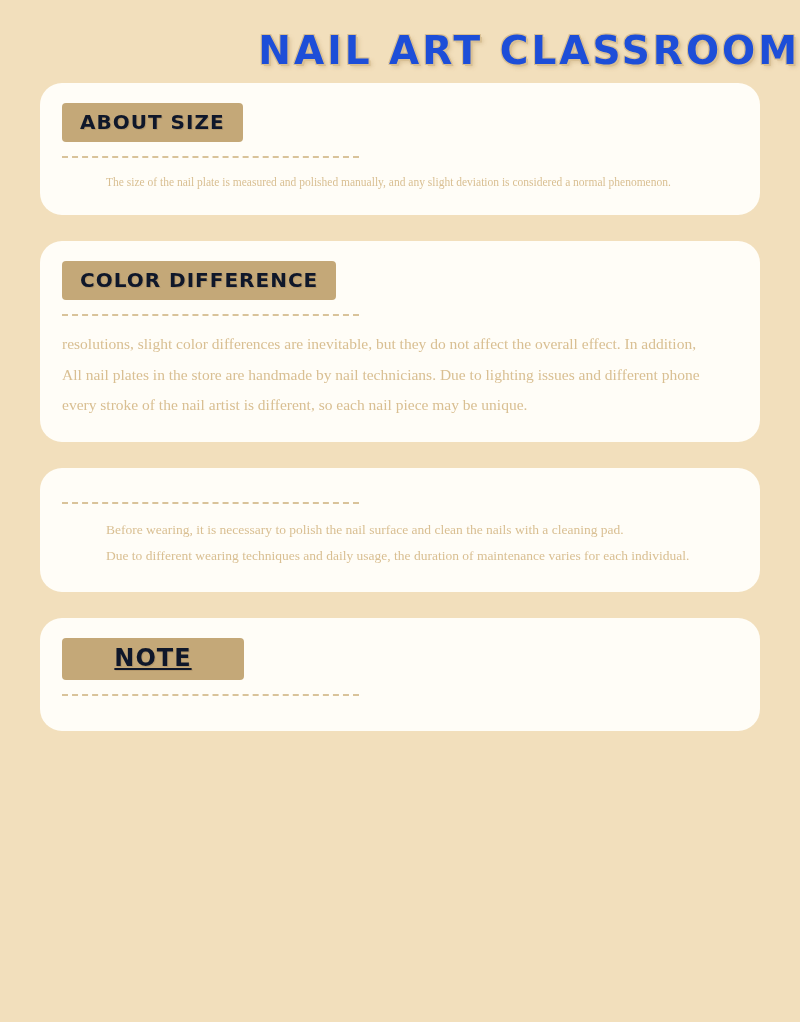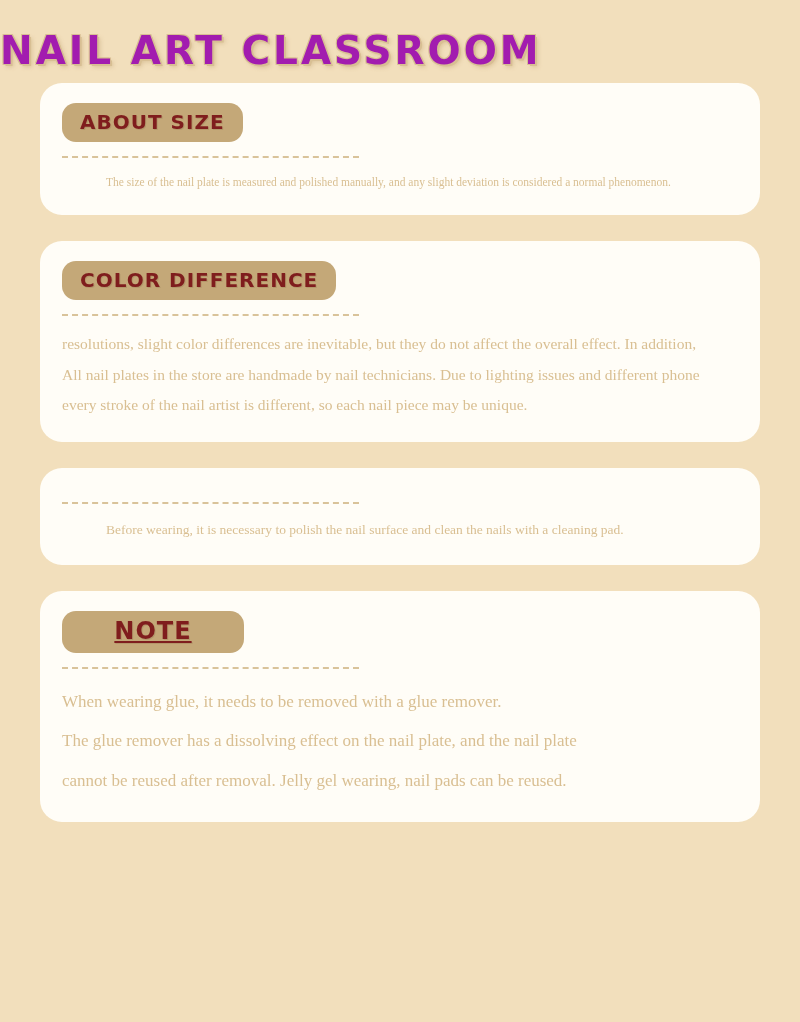--- a/index.html
+++ b/index.html
@@ -17,26 +17,26 @@
 
   .page {
     width: 800px;
     height: 1022px;
     box-sizing: border-box;
     padding: 0;
     position: relative;
   }
 
   .page-title {
-    text-align: left;
+    text-align: right;
     font-family: "DejaVu Sans", sans-serif;
     font-weight: bold;
     font-size: 39px;
     letter-spacing: 3px;
-    color: #a21caf;
+    color: #1d4ed8;
     margin: 0;
     padding-top: 28px;
     padding-bottom: 10px;
     text-shadow:
       2px 2px 0 #d8bf93,
       -1px -1px 0 #d8bf93,
       1px -1px 0 #d8bf93,
       -1px 1px 0 #d8bf93,
       3px 3px 4px rgba(190,160,110,0.45);
   }
@@ -46,24 +46,24 @@
     border-radius: 22px;
     margin: 0 40px 26px 40px;
     padding: 20px 22px 22px 22px;
     box-sizing: border-box;
     position: relative;
   }
 
   .badge {
     display: inline-block;
     background: #c4a878;
-    color: #7f1d1d;
+    color: #0f172a;
     font-family: "DejaVu Sans", sans-serif;
     font-weight: bold;
-    border-radius: 14px;
+    border-radius: 4px;
     padding: 7px 18px 8px 18px;
     letter-spacing: 1px;
     font-size: 20px;
     text-shadow: 1px 1px 0 rgba(150,120,80,0.35);
     min-width: 130px;
     text-align: center;
   }
 
   .divider {
     margin: 14px 0 12px 0;
@@ -120,26 +120,22 @@
       <p>resolutions, slight color differences are inevitable, but they do not affect the overall effect. In addition,</p>
       <p>All nail plates in the store are handmade by nail technicians. Due to lighting issues and different phone</p>
       <p>every stroke of the nail artist is different, so each nail piece may be unique.</p>
     </div>
   </div>
 
   <div class="card" id="card-wear">
     <div class="divider"></div>
     <div class="body-text t-med2">
       <p>Before wearing, it is necessary to polish the nail surface and clean the nails with a cleaning pad.</p>
+      <p>Due to different wearing techniques and daily usage, the duration of maintenance varies for each individual.</p>
     </div>
   </div>
 
   <div class="card" id="card-note">
     <div class="badge">NOTE</div>
     <div class="divider"></div>
-    <div class="body-text t-large">
-      <p>When wearing glue, it needs to be removed with a glue remover.</p>
-      <p>The glue remover has a dissolving effect on the nail plate, and the nail plate</p>
-      <p>cannot be reused after removal. Jelly gel wearing, nail pads can be reused.</p>
-    </div>
   </div>
 
 </div>
 
 </body></html>

